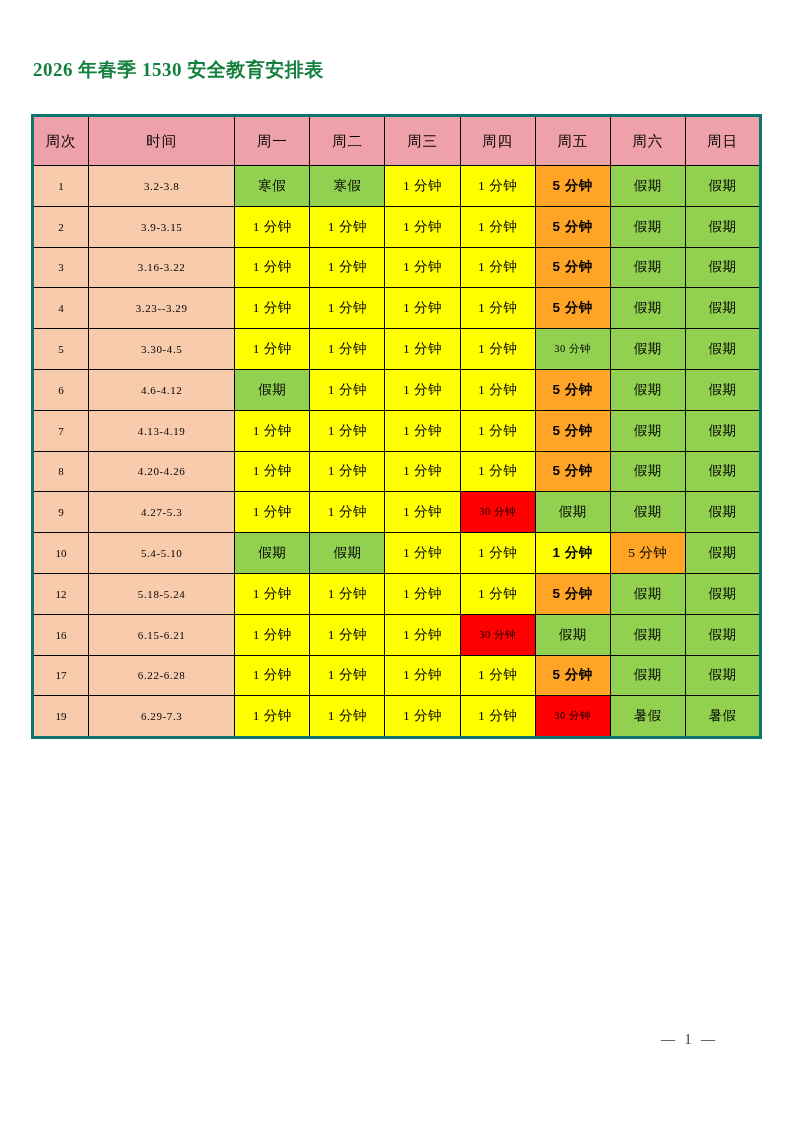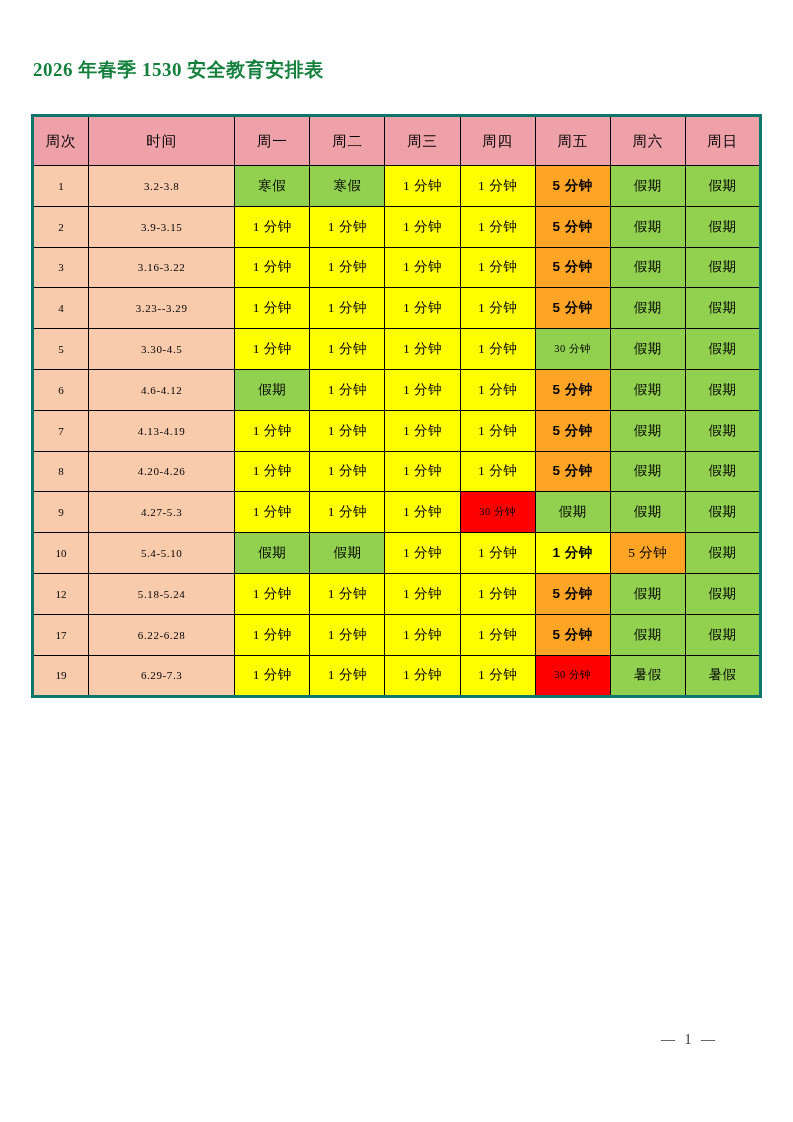--- a/index.html
+++ b/index.html
@@ -251,20 +251,31 @@
           <td class="time-cell">5.18-5.24</td>
           <td class="cell yellow">1 分钟</td>
           <td class="cell yellow">1 分钟</td>
           <td class="cell yellow">1 分钟</td>
           <td class="cell yellow">1 分钟</td>
           <td class="cell orange bold">5 分钟</td>
           <td class="cell green">假期</td>
           <td class="cell green">假期</td>
         </tr>
         <tr>
+          <td class="week-no">16</td>
+          <td class="time-cell">6.15-6.21</td>
+          <td class="cell yellow">1 分钟</td>
+          <td class="cell yellow">1 分钟</td>
+          <td class="cell yellow">1 分钟</td>
+          <td class="cell red small">30 分钟</td>
+          <td class="cell green">假期</td>
+          <td class="cell green">假期</td>
+          <td class="cell green">假期</td>
+        </tr>
+        <tr>
           <td class="week-no">17</td>
           <td class="time-cell">6.22-6.28</td>
           <td class="cell yellow">1 分钟</td>
           <td class="cell yellow">1 分钟</td>
           <td class="cell yellow">1 分钟</td>
           <td class="cell yellow">1 分钟</td>
           <td class="cell orange bold">5 分钟</td>
           <td class="cell green">假期</td>
           <td class="cell green">假期</td>
         </tr>

